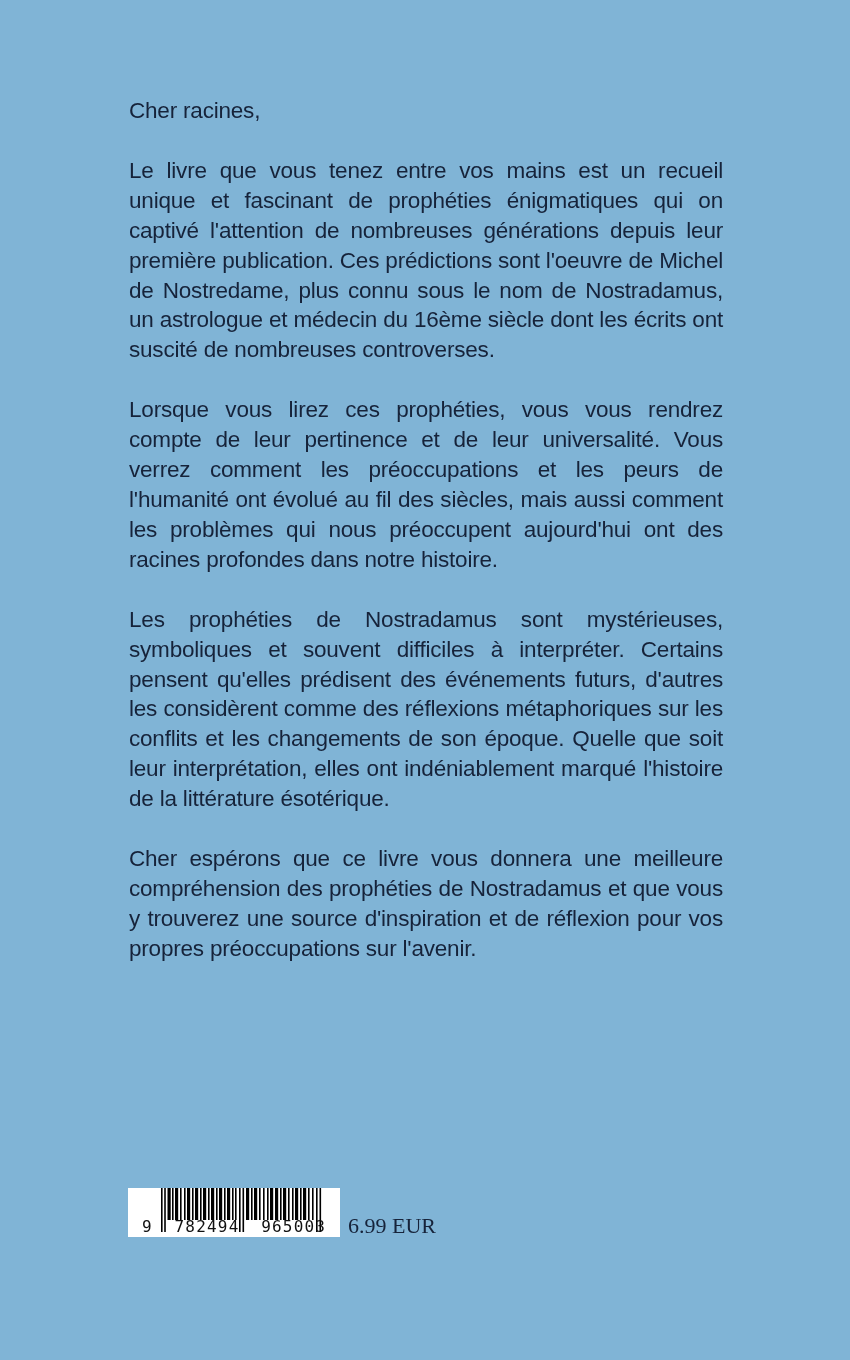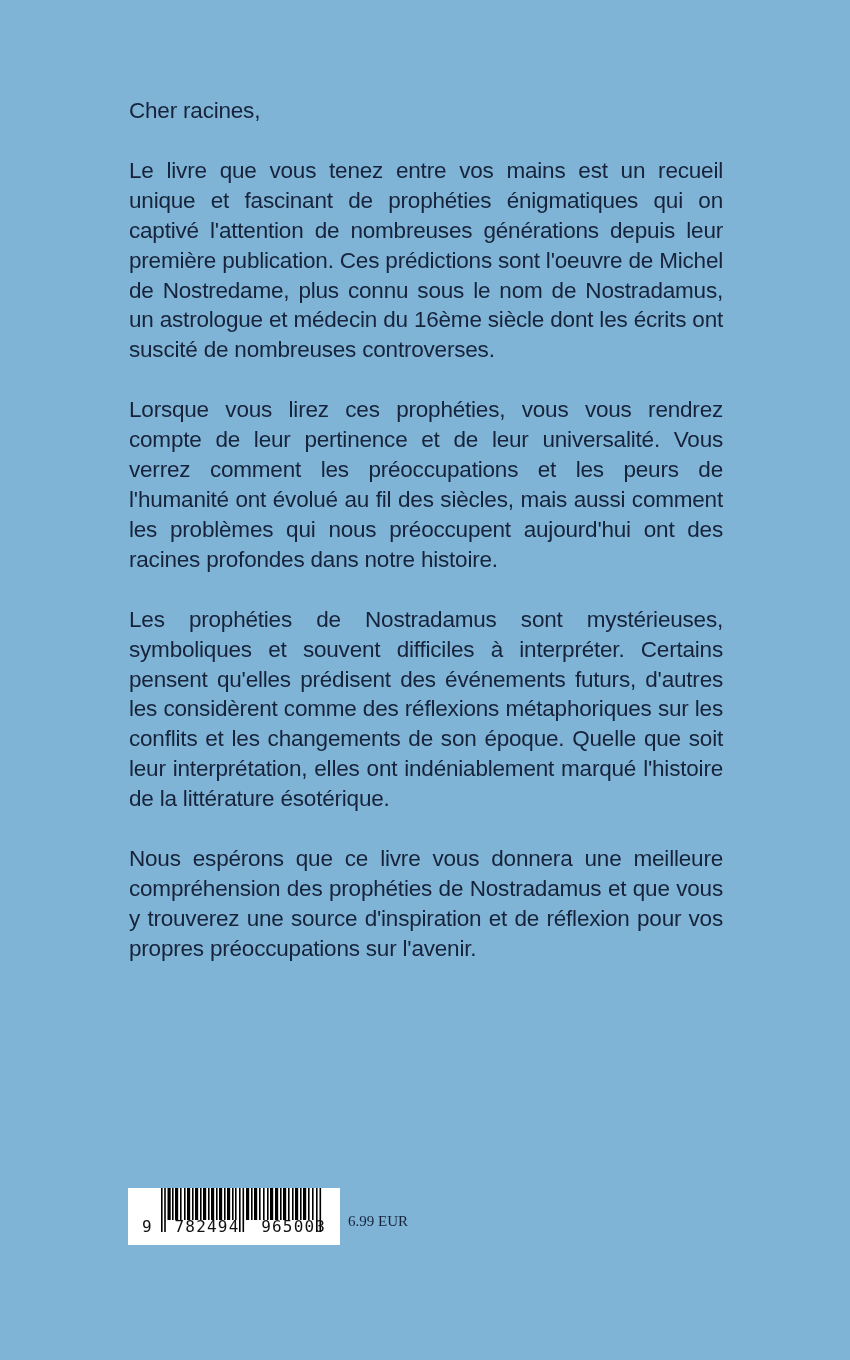--- a/index.html
+++ b/index.html
@@ -19,54 +19,54 @@
     font-size: 22.5px;
     line-height: 29.9px;
     text-align: justify;
     letter-spacing: -0.2px;
   }
   .text-block p { margin: 0 0 30px 0; }
   .text-block p.greeting { margin-bottom: 30px; }
   .barcode-box {
     position: absolute;
     left: 128px; top: 1188px;
-    width: 212px; height: 57px;
+    width: 212px; height: 49px;
     background: #ffffff;
   }
   .barcode-bars {
     position: absolute;
     left: 33px; top: 0;
     width: 170px; height: 44px;
   }
   .barcode-digits {
     position: absolute;
     left: 14px; top: 29px;
     font-family: "DejaVu Sans Mono", "Liberation Mono", monospace;
     font-size: 16px;
     color: #111;
     white-space: pre;
     letter-spacing: 1.2px;
   }
   .price {
     position: absolute;
     left: 348px; top: 1213px;
     font-family: "Liberation Serif", "DejaVu Serif", serif;
-    font-size: 15px;
+    font-size: 22px;
     color: #16233a;
   }
 </style>
 </head>
 <body>
 
 <div class="text-block">
   <p class="greeting">Cher racines,</p>
   <p>Le livre que vous tenez entre vos mains est un recueil unique et fascinant de prophéties énigmatiques qui on captivé l'attention de nombreuses générations depuis leur première publication. Ces prédictions sont l'oeuvre de Michel de Nostredame, plus connu sous le nom de Nostradamus, un astrologue et médecin du 16ème siècle dont les écrits ont suscité de nombreuses controverses.</p>
   <p>Lorsque vous lirez ces prophéties, vous vous rendrez compte de leur pertinence et de leur universalité. Vous verrez comment les préoccupations et les peurs de l'humanité ont évolué au fil des siècles, mais aussi comment les problèmes qui nous préoccupent aujourd'hui ont des racines profondes dans notre histoire.</p>
   <p>Les prophéties de Nostradamus sont mystérieuses, symboliques et souvent difficiles à interpréter. Certains pensent qu'elles prédisent des événements futurs, d'autres les considèrent comme des réflexions métaphoriques sur les conflits et les changements de son époque. Quelle que soit leur interprétation, elles ont indéniablement marqué l'histoire de la littérature ésotérique.</p>
-  <p>Nous espérons que ce livre vous donnera une meilleure compréhension des prophéties de Nostradamus et que vous y trouverez une source d'inspiration et de réflexion pour vos propres préoccupations sur l'avenir.</p>
+  <p>Cher espérons que ce livre vous donnera une meilleure compréhension des prophéties de Nostradamus et que vous y trouverez une source d'inspiration et de réflexion pour vos propres préoccupations sur l'avenir.</p>
 </div>
 
 <div class="barcode-box">
   <svg class="barcode-bars" viewBox="0 0 170 44" preserveAspectRatio="none">
     <g fill="#000">
       <rect x="0" y="0" width="1.6" height="44"></rect>
       <rect x="3.2" y="0" width="1.6" height="44"></rect>
       <rect x="6.5" y="0" width="3.2" height="32"></rect>
       <rect x="11" y="0" width="1.6" height="32"></rect>
       <rect x="14" y="0" width="3.2" height="32"></rect>

